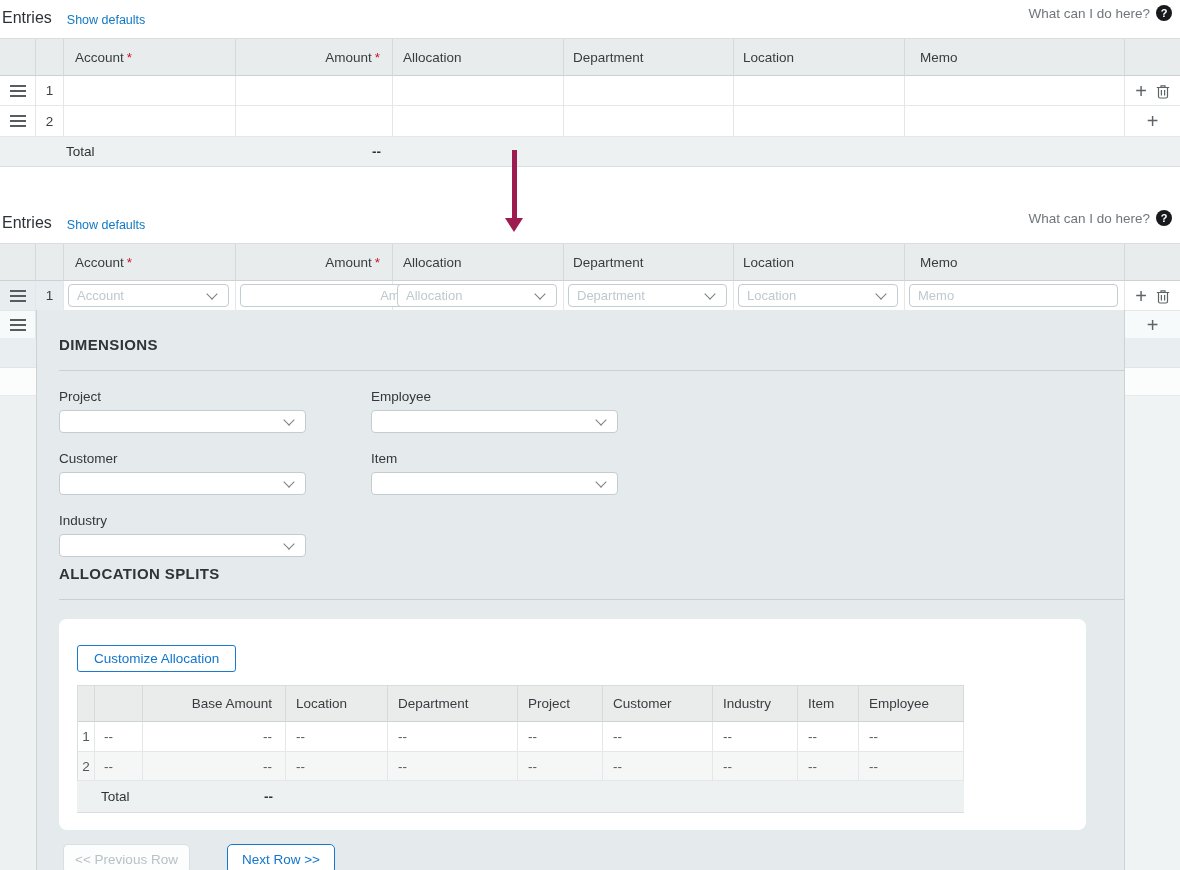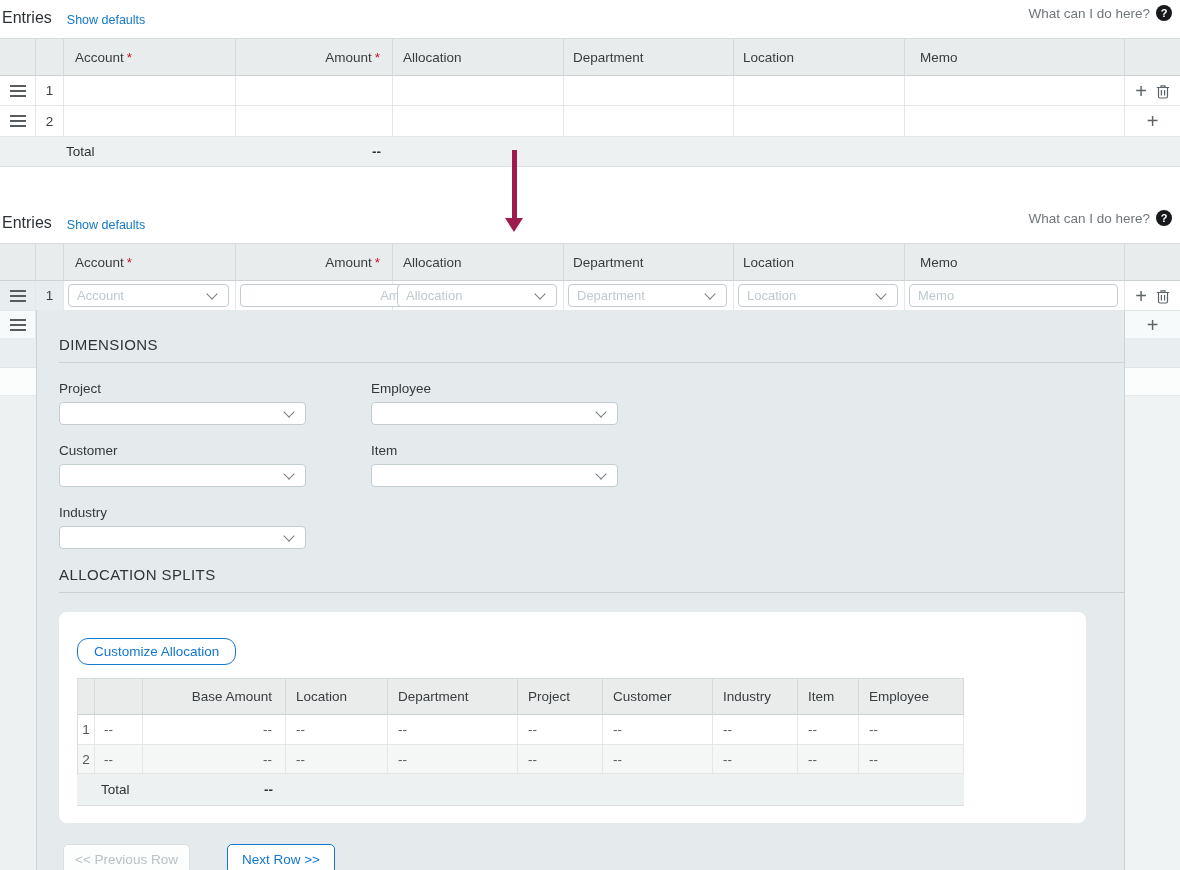--- a/index.html
+++ b/index.html
@@ -47,31 +47,31 @@
   .fld .ph{flex:1;white-space:nowrap;overflow:hidden;}
   input.fld{color:#2e3336;}
   input.fld::placeholder{color:#bfc9ce;opacity:1;}
   .fld-amount{text-align:right;}
   .cell-pad{padding:0 6px 0 4px!important;}
   .active-gutter{background:#e8edef!important;}
   
   .panel{position:absolute;left:36px;top:310px;width:1089px;height:560px;box-sizing:border-box;
         background:#e5eaec;border-left:1px solid #ccd3d6;border-right:1px solid #ccd3d6;
         padding:26px 0 0 22px;}
-  .sec-h{margin:0 0 0 0;font-size:15px;font-weight:400;color:#2f3437;letter-spacing:.4px;
-        padding-bottom:9px;border-bottom:1px solid #c9d1d4;}
+  .sec-h{margin:0 0 0 0;font-size:15px;font-weight:700;color:#2f3437;letter-spacing:.4px;
+        padding-bottom:17px;border-bottom:1px solid #c9d1d4;}
   .dim-row{display:flex;margin-top:18px;}
   .dim-col{width:247px;margin-right:65px;}
   .dim-col label{display:block;font-size:13.5px;color:#33383b;margin-bottom:6px;}
   .dim-col .fld{background:#fff;}
   
   .card{margin-top:19px;width:1027px;height:211px;background:#fff;border-radius:8px;
         box-sizing:border-box;padding:0 18px;}
   .btn{box-sizing:border-box;height:27px;padding:0 16px;background:#fff;border:1px solid #1a7ad0;
-        border-radius:11px;color:#1276cd;font-size:13.5px;font-family:inherit;cursor:pointer;}
+        border-radius:3px;color:#1276cd;font-size:13.5px;font-family:inherit;cursor:pointer;}
   .btn-customize{margin-top:26px;}
   .atable{margin-top:13px;width:886px;border-left:1px solid #d9dee0;box-sizing:content-box;}
   .a-row{display:flex;background:#fff;}
   .a-row > div{box-sizing:border-box;border-right:1px solid #e3e7e8;border-bottom:1px solid #e3e7e8;
         display:flex;align-items:center;font-size:13.5px;color:#53585b;}
   .a-head{height:37px;}
   .a-head > div{background:#eaecec;border-top:1px solid #d7dcde;border-right:1px solid #d4d9db;
         border-bottom:1px solid #ccd2d4;color:#383d40;}
   .a-body{height:30px;}
   .a-body.alt > div{background:#f5f7f7;}
@@ -308,21 +308,21 @@
   <div class="dim-row">
     <div class="dim-col">
       <label>Industry</label>
       <div class="fld">
         <span class="ph"></span>
           <span class="chev"></span>
       </div>
     </div>
   </div>
 
-  <h3 class="sec-h" style="margin-top:17px;">ALLOCATION SPLITS</h3>
+  <h3 class="sec-h" style="margin-top:8px;">ALLOCATION SPLITS</h3>
 
   <div class="card">
     <button class="btn btn-customize">Customize Allocation</button>
 
     <div class="atable">
       <div class="a-row a-head">
         <div class="a0"></div>
         <div class="a1"></div>
         <div class="a2">Base Amount</div>
         <div class="a3">Location</div>

